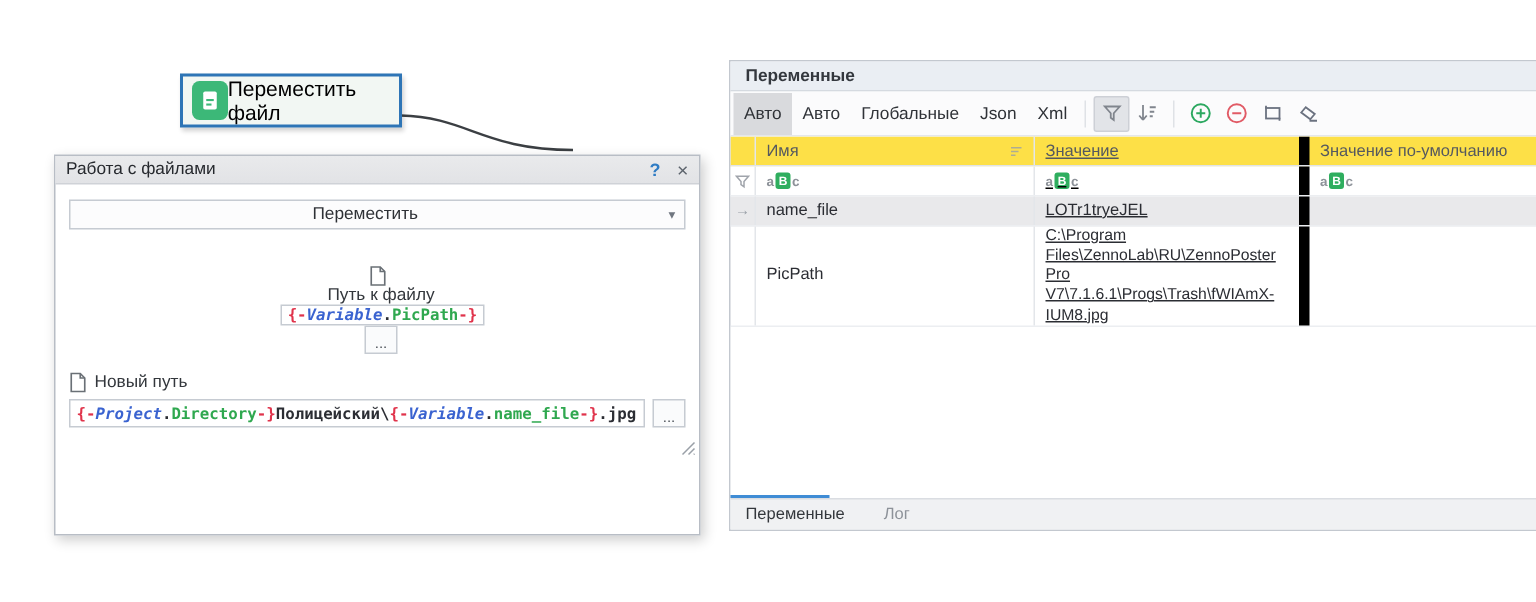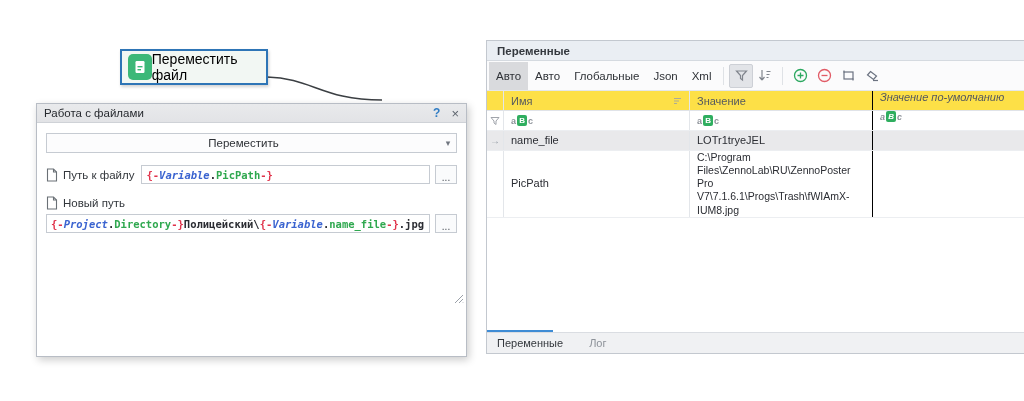--- a/index.html
+++ b/index.html
@@ -23,21 +23,21 @@
             background:#fff; border:1px solid #b8bdc5; box-shadow:2px 3px 8px rgba(0,0,0,.2); }
   .dialog-titlebar { height:19px; background:linear-gradient(#e9eaec,#e2e3e6); border-bottom:1px solid #cfd2d7;
                      display:flex; align-items:center; padding:0 7px; }
   .dialog-title { font-size:11.5px; font-weight:normal; color:#26292e; flex:1; }
   .dlg-help { color:#2f7cc4; font-weight:bold; font-size:12px; cursor:default; margin-right:11px; }
   .dlg-close { color:#5d646d; font-size:13px; cursor:default; line-height:1; }
   .dialog-body { position:relative; height:183px; padding:10px 9px 0 9px; }
   .combo { height:20px; border:1px solid #c6cbd2; background:#fcfcfd; display:flex; align-items:center; }
   .combo-text { flex:1; text-align:center; font-size:11.5px; color:#2e3136; }
   .combo-caret { width:16px; color:#707680; font-size:9px; text-align:center; }
-  .field-row { display:flex; align-items:center; margin-top:12px; }
+  .field-row { display:flex; align-items:center; margin-top:24px;flex-direction:column; }
   .file-ic { width:12px; height:14px; flex:0 0 auto; }
   .field-label { font-size:11.5px; color:#33373c; margin-left:5px; white-space:nowrap; }
   .macro-input { flex:1; height:19px; border:1px solid #c6cbd2; background:#fff; margin-left:7px;
                  font-family:"DejaVu Sans Mono", monospace; font-size:10.5px; font-weight:bold;
                  display:flex; align-items:center; padding:0 4px; overflow:hidden; white-space:nowrap; }
   .browse-btn { width:22px; height:19px; margin-left:5px; border:1px solid #c6cbd2; background:#fafbfc;
                 font-size:10px; color:#4a4f56; display:flex; align-items:flex-end; justify-content:center;
                 padding-bottom:3px; line-height:0.5; }
   .label-row { display:flex; align-items:center; margin-top:12px; }
   .input-row { display:flex; align-items:center; margin-top:4px; }
@@ -55,22 +55,22 @@
   .vp-tab { font-size:11.5px; color:#2f3237; padding:8px 7px; cursor:default; }
   .vp-tab.active { background:#d9dadd; }
   .tb-sep { width:1px; height:18px; background:#dfe2e6; margin:0 5px; }
   .tb-btn { width:24px; height:24px; display:flex; align-items:center; justify-content:center; border-radius:2px; }
   .tb-btn.pressed { background:#e2e4e8; border:1px solid #cdd0d6; }
 
   .grid { flex:1; display:flex; flex-direction:column; overflow:hidden; }
   .g-row { display:flex; align-items:stretch; }
   .g-ind { width:17px; flex:0 0 auto; border-right:1px solid #e3e6ea; display:flex; align-items:center; justify-content:center; }
   .g-c1 { width:186px; flex:0 0 auto; border-right:1px solid #e3e6ea; padding:0 7px; display:flex; align-items:center; }
-  .g-c2 { width:183px; flex:0 0 auto; border-right:1px solid #000000; padding:0 7px; display:flex; align-items:center; }
-  .g-c3 { flex:1; padding:0 7px; display:flex; align-items:flex-start;font-style:italic; }
+  .g-c2 { width:183px; flex:0 0 auto; border-right:7px solid #000000; padding:0 7px; display:flex; align-items:center;text-decoration:underline; }
+  .g-c3 { flex:1; padding:0 7px; display:flex; align-items:center; }
   .g-head { height:20px; background:#fde047; border-bottom:1px solid #e0e3e8; color:#55595f; font-size:11px; }
   .g-filter { height:20px; background:#fff; border-bottom:1px solid #eceef1; }
   .g-data { font-size:11px; color:#2b2d33; border-bottom:1px solid #eceef1; }
   .g-data .cellv { line-height:1.25; }
   .row-sel { background:#e9e9eb; }
   .row-h20 { height:20px; }
   .row-h32 { min-height:32px; }
   .sort-ind { margin-left:auto; opacity:.8; }
   .abc { display:inline-flex; align-items:center; font-size:9px; color:#8d9299; font-weight:bold; }
   .abc .b { display:inline-flex; align-items:center; justify-content:center; width:10px; height:11px;

